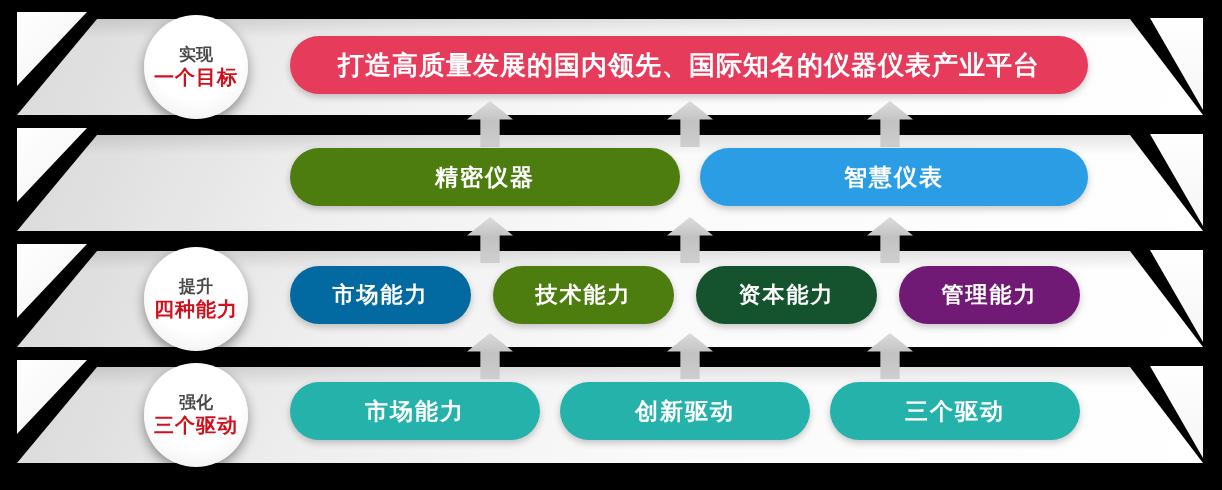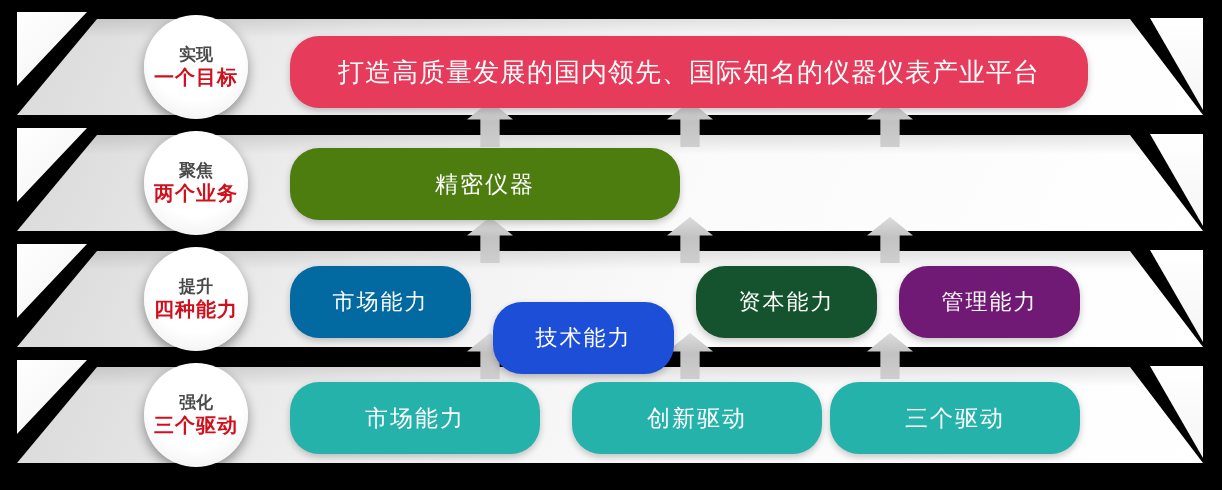--- a/index.html
+++ b/index.html
@@ -48,23 +48,23 @@
     box-shadow:0 5px 12px rgba(0,0,0,.40);
     display:flex;flex-direction:column;align-items:center;justify-content:center;
     text-align:center;line-height:1.25;
   }
   .badge .l1{font-size:17px;font-weight:bold;color:#4a4a4a;}
   .badge .l2{font-size:20px;font-weight:bold;color:#d0101c;letter-spacing:1px;}
   .badge1{top:15px}.badge2{top:131px}.badge3{top:247px}.badge4{top:363px}
 
   
   .pill{
-    position:absolute;height:72px;border-radius:29px;z-index:10;
+    position:absolute;height:58px;border-radius:29px;z-index:10;
     display:flex;align-items:center;justify-content:center;
-    color:#ffffff;font-weight:normal;letter-spacing:2px;
+    color:#ffffff;font-weight:bold;letter-spacing:2px;
     box-shadow:0 3px 7px rgba(0,0,0,.22);
     white-space:nowrap;
   }
   .pill.r1{top:36px;font-size:26px;letter-spacing:1px;}
   .pill.r2{top:148px;font-size:23px;}
   .pill.r3{top:266px;font-size:22px;}
   .pill.r4{top:382px;font-size:23px;}
 </style>
 </head>
 <body>
@@ -104,39 +104,36 @@
   <div class="arrow" style="left:867px;top:217px"></div>
 
   <div class="arrow" style="left:467px;top:333px"></div>
   <div class="arrow" style="left:667px;top:333px"></div>
   <div class="arrow" style="left:867px;top:333px"></div>
 
   <div class="badge badge1">
     <span class="l1">实现</span>
     <span class="l2">一个目标</span>
   </div>
-  <div class="badge badge2">
-    <span class="l1">聚焦</span>
-    <span class="l2">两个业务</span>
-  </div>
   <div class="badge badge3">
     <span class="l1">提升</span>
     <span class="l2">四种能力</span>
   </div>
   <div class="badge badge4">
     <span class="l1">强化</span>
     <span class="l2">三个驱动</span>
   </div>
 
   <div class="pill r1" style="left: 290px; width: 798px; background: rgb(231, 59, 91);">打造高质量发展的国内领先、国际知名的仪器仪表产业平台</div>
 
   <div class="pill r2" style="left: 290px; width: 390px; background: #4d7c0f;">精密仪器</div>
+  <div class="pill r2" style="left: 700px; width: 388px; background: rgb(43, 157, 228);">智慧仪表</div>
 
   <div class="pill r3" style="left: 290px; width: 181px; background: #0369a1;">市场能力</div>
-  <div class="pill r3" style="left: 493px; width: 181px; background: #1d4ed8; margin-top: 36px;">技术能力</div>
+  <div class="pill r3" style="left: 493px; width: 181px; background: #4d7c0f;">技术能力</div>
   <div class="pill r3" style="left: 696px; width: 181px; background: #14532d;">资本能力</div>
   <div class="pill r3" style="left: 899px; width: 181px; background: #701a75;">管理能力</div>
 
   <div class="pill r4" style="left: 290px; width: 250px; background: rgb(37, 178, 171);">市场能力</div>
-  <div class="pill r4" style="left: 572px; width: 250px; background: rgb(37, 178, 171);">创新驱动</div>
+  <div class="pill r4" style="left: 560px; width: 250px; background: rgb(37, 178, 171);">创新驱动</div>
   <div class="pill r4" style="left: 830px; width: 250px; background: rgb(37, 178, 171);">三个驱动</div>
 
 </div>
 
 </body></html>

